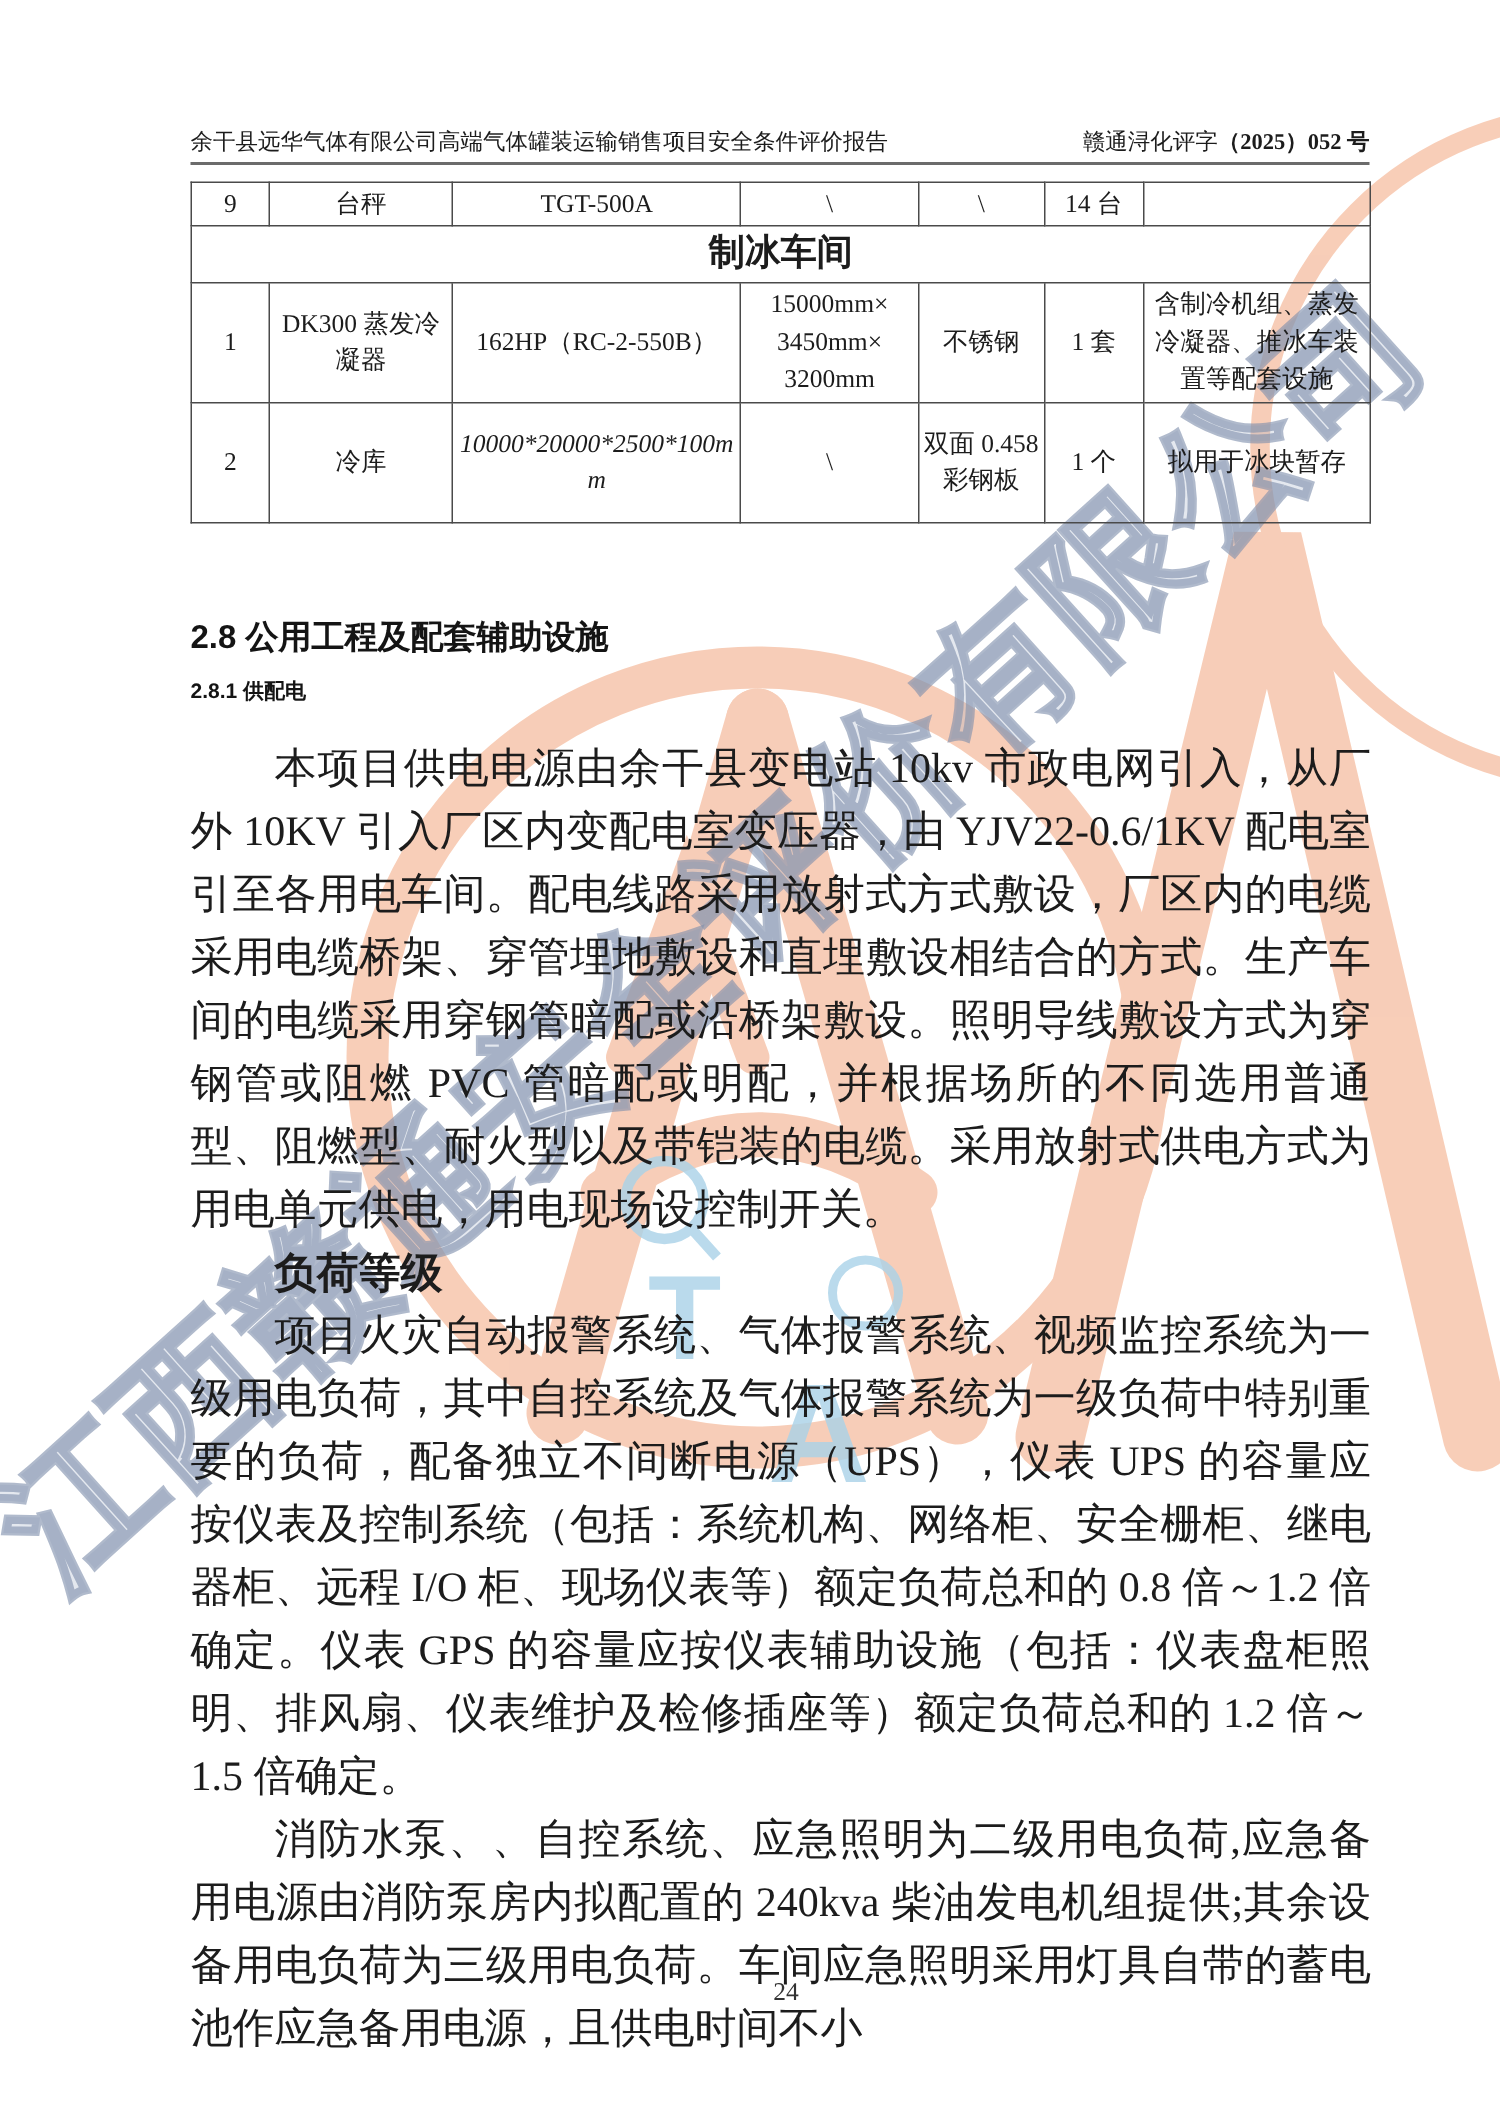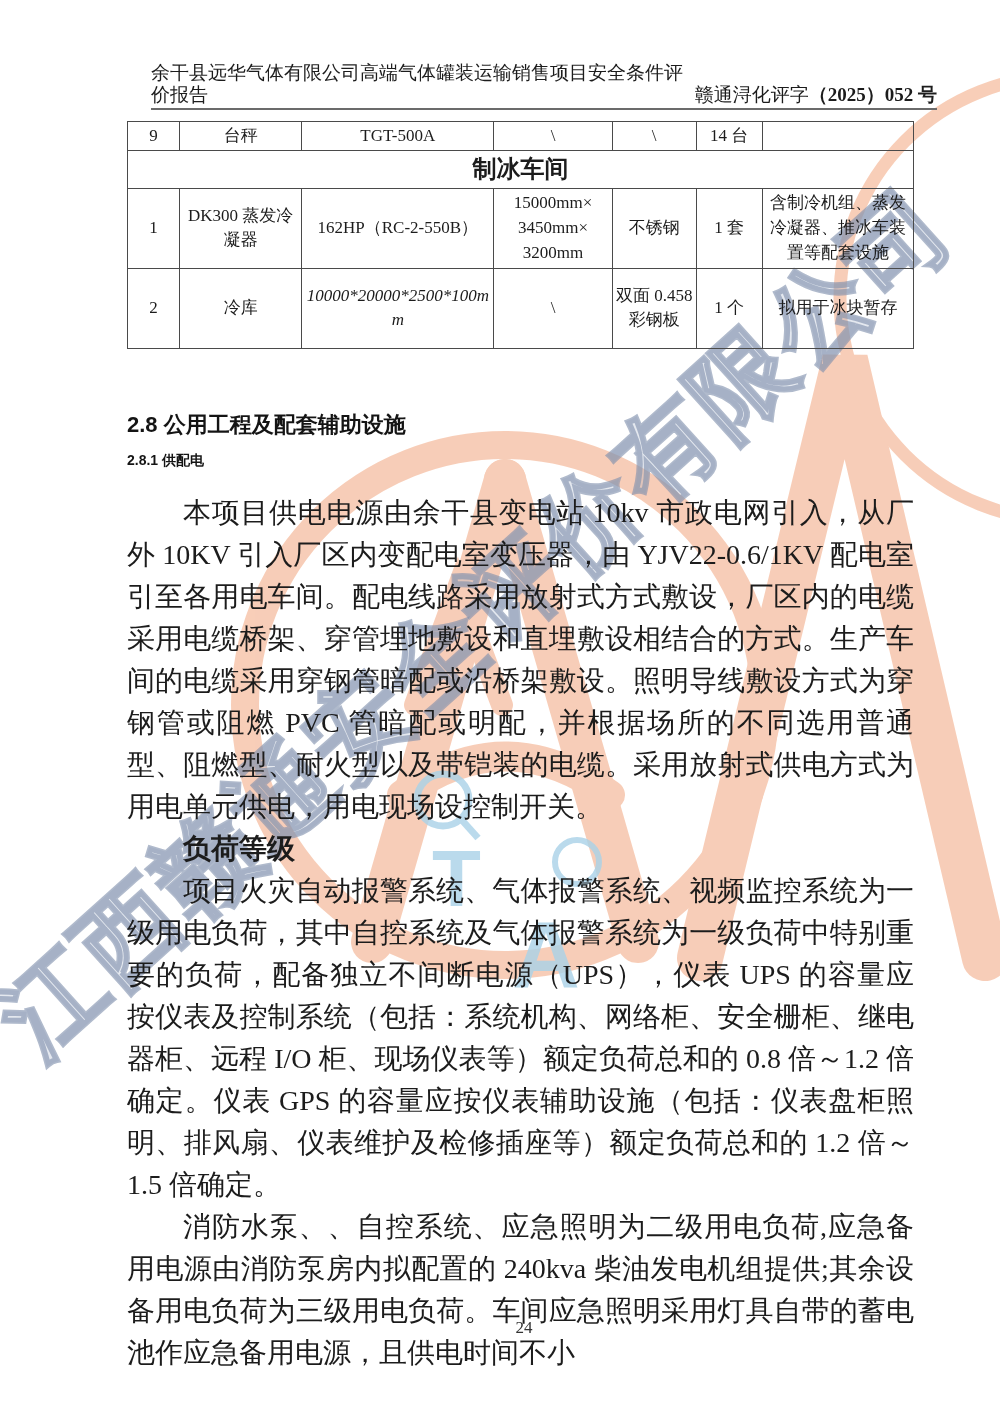--- a/index.html
+++ b/index.html
@@ -21,24 +21,23 @@
     letter-spacing:3px;
     color:rgba(158,172,198,0.28);
     -webkit-text-stroke:3px rgba(128,144,172,0.62);
     transform:rotate(-42deg);transform-origin:0 100%;
   }
   
   .content{position:absolute;inset:0;z-index:1;}
   .hdr{
     position:absolute;left:127px;top:80px;width:786px;height:26px;
     display:flex;justify-content:space-between;align-items:flex-end;
-    font-size:19px;line-height:22px;
+    font-size:15px;line-height:22px;
     border-bottom:2px solid #6b6b6b;
     padding-bottom:2px;
-    margin-left:24px;
   }
   .hdr .right{white-space:nowrap;}
   .hdr .right b{font-weight:bold;}
   
   table.equip{
     position:absolute;left:127px;top:121px;width:787px;
     border-collapse:collapse;table-layout:fixed;
     font-size:17px;line-height:1.45;
   }
   table.equip td{

